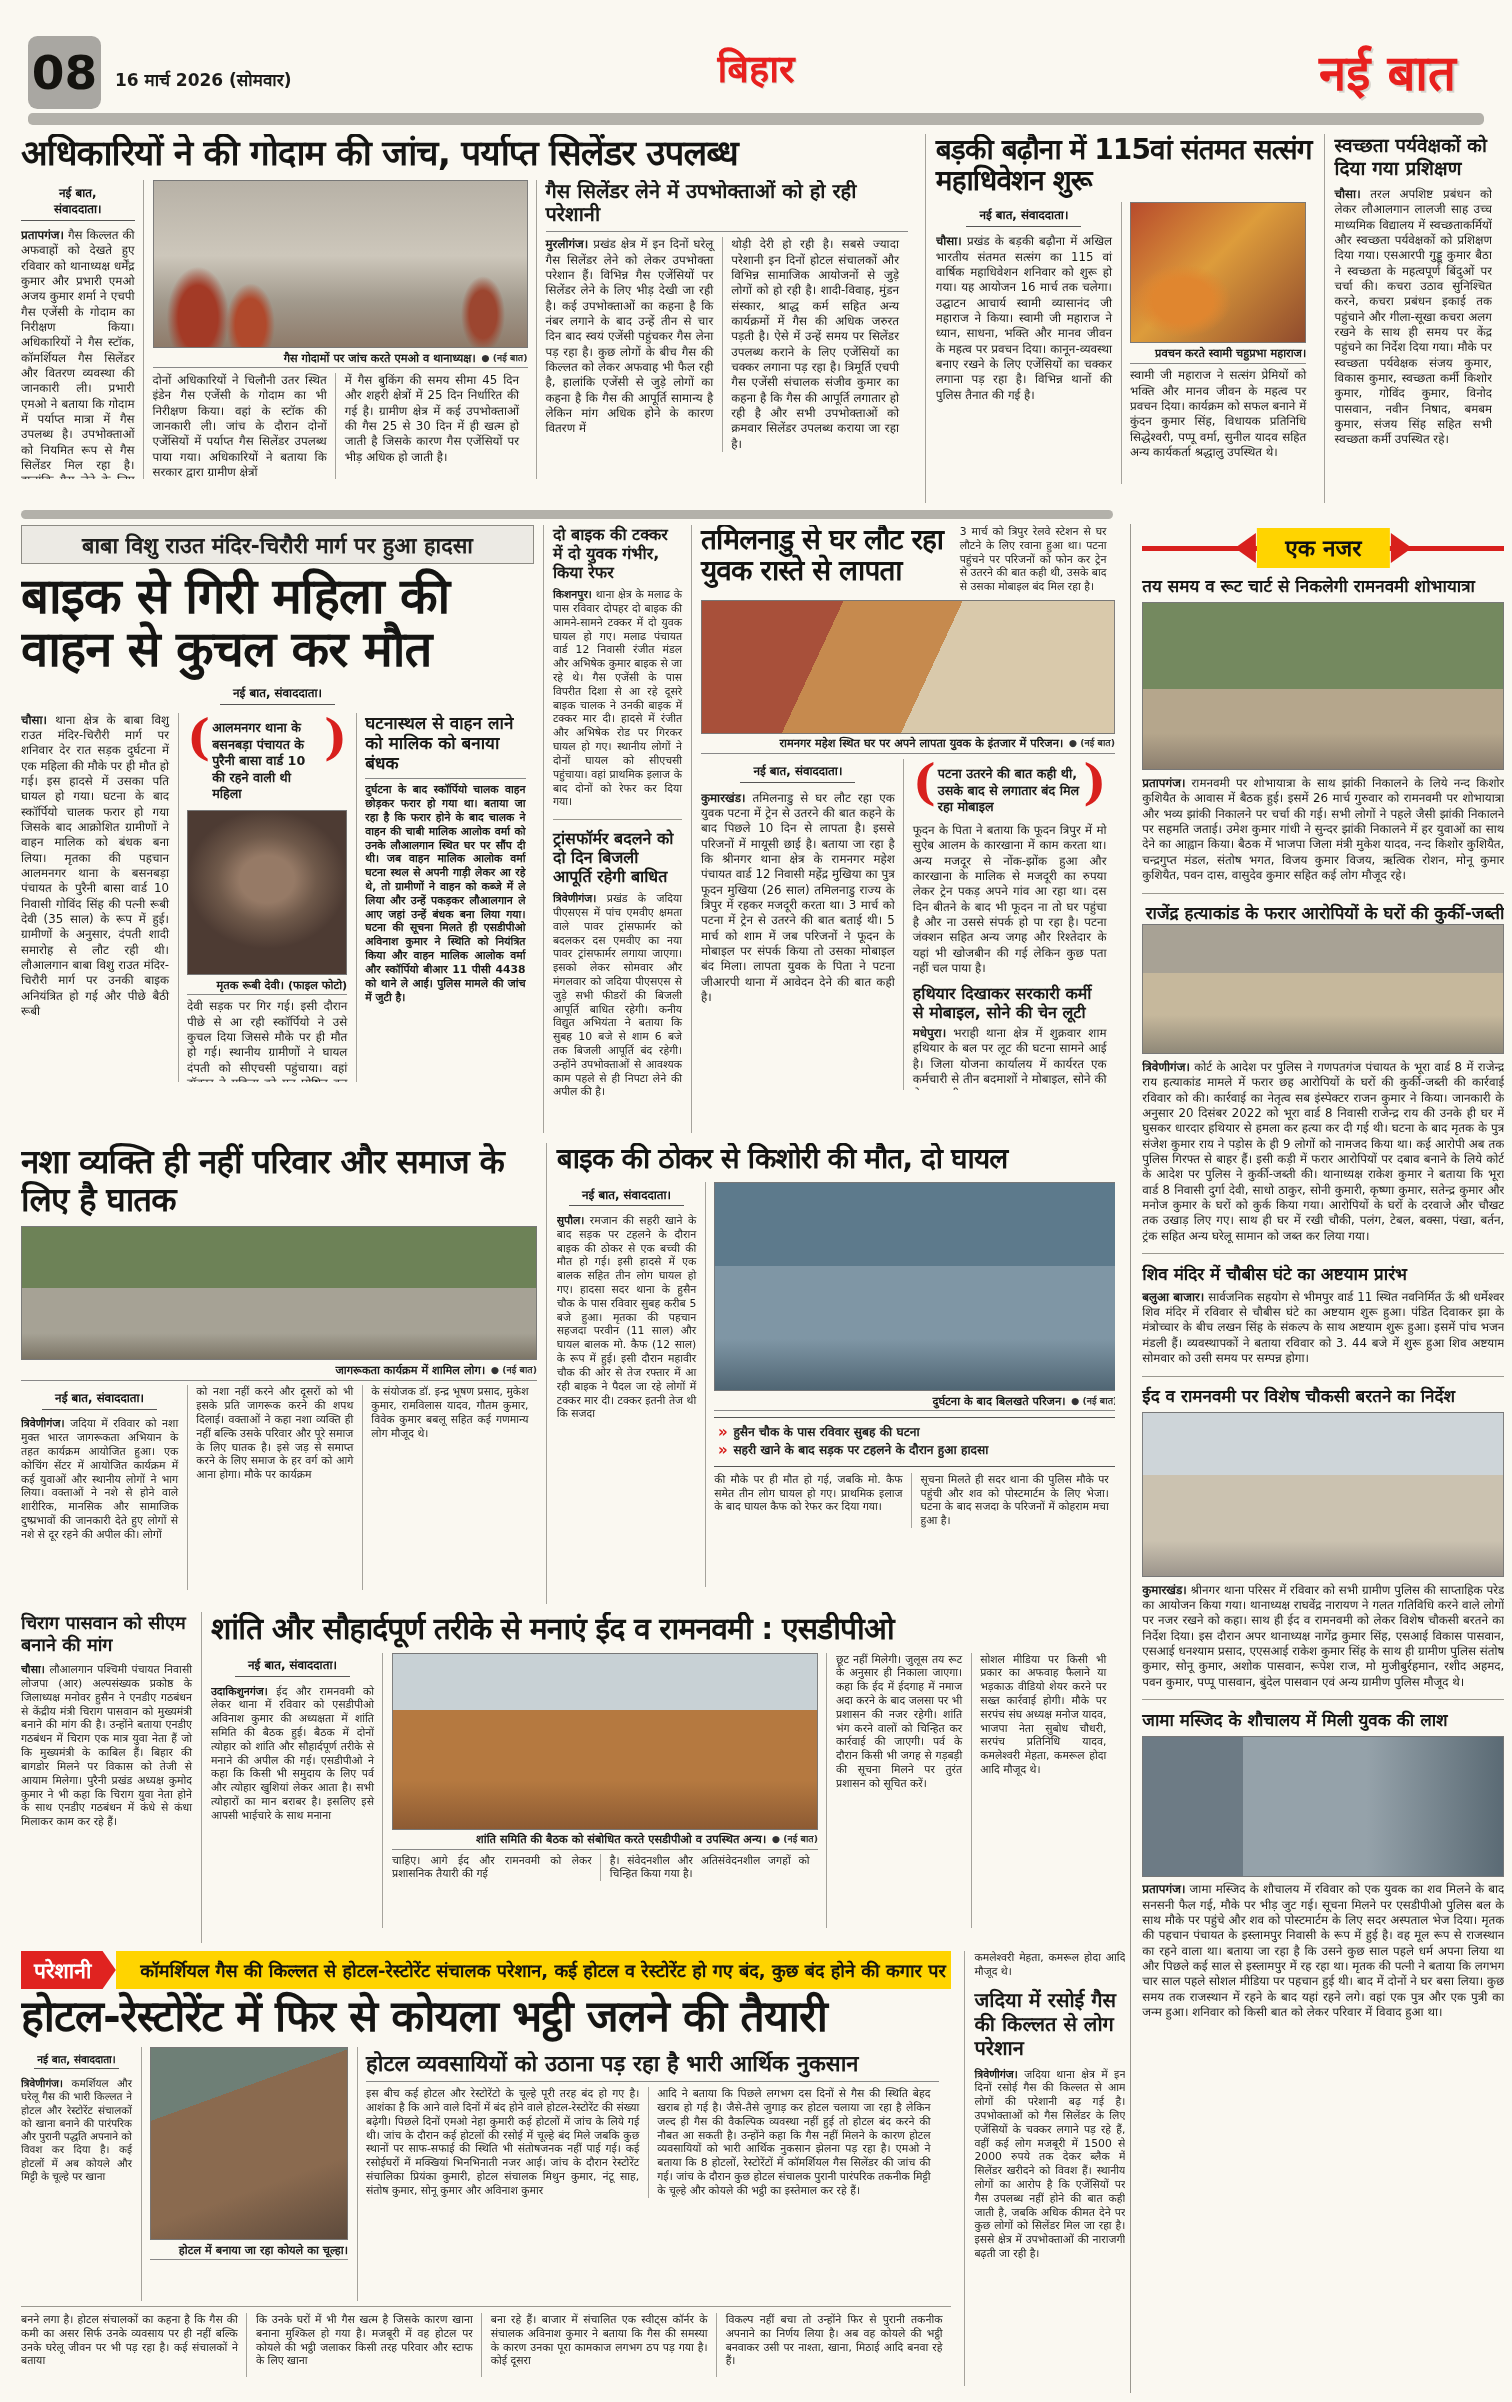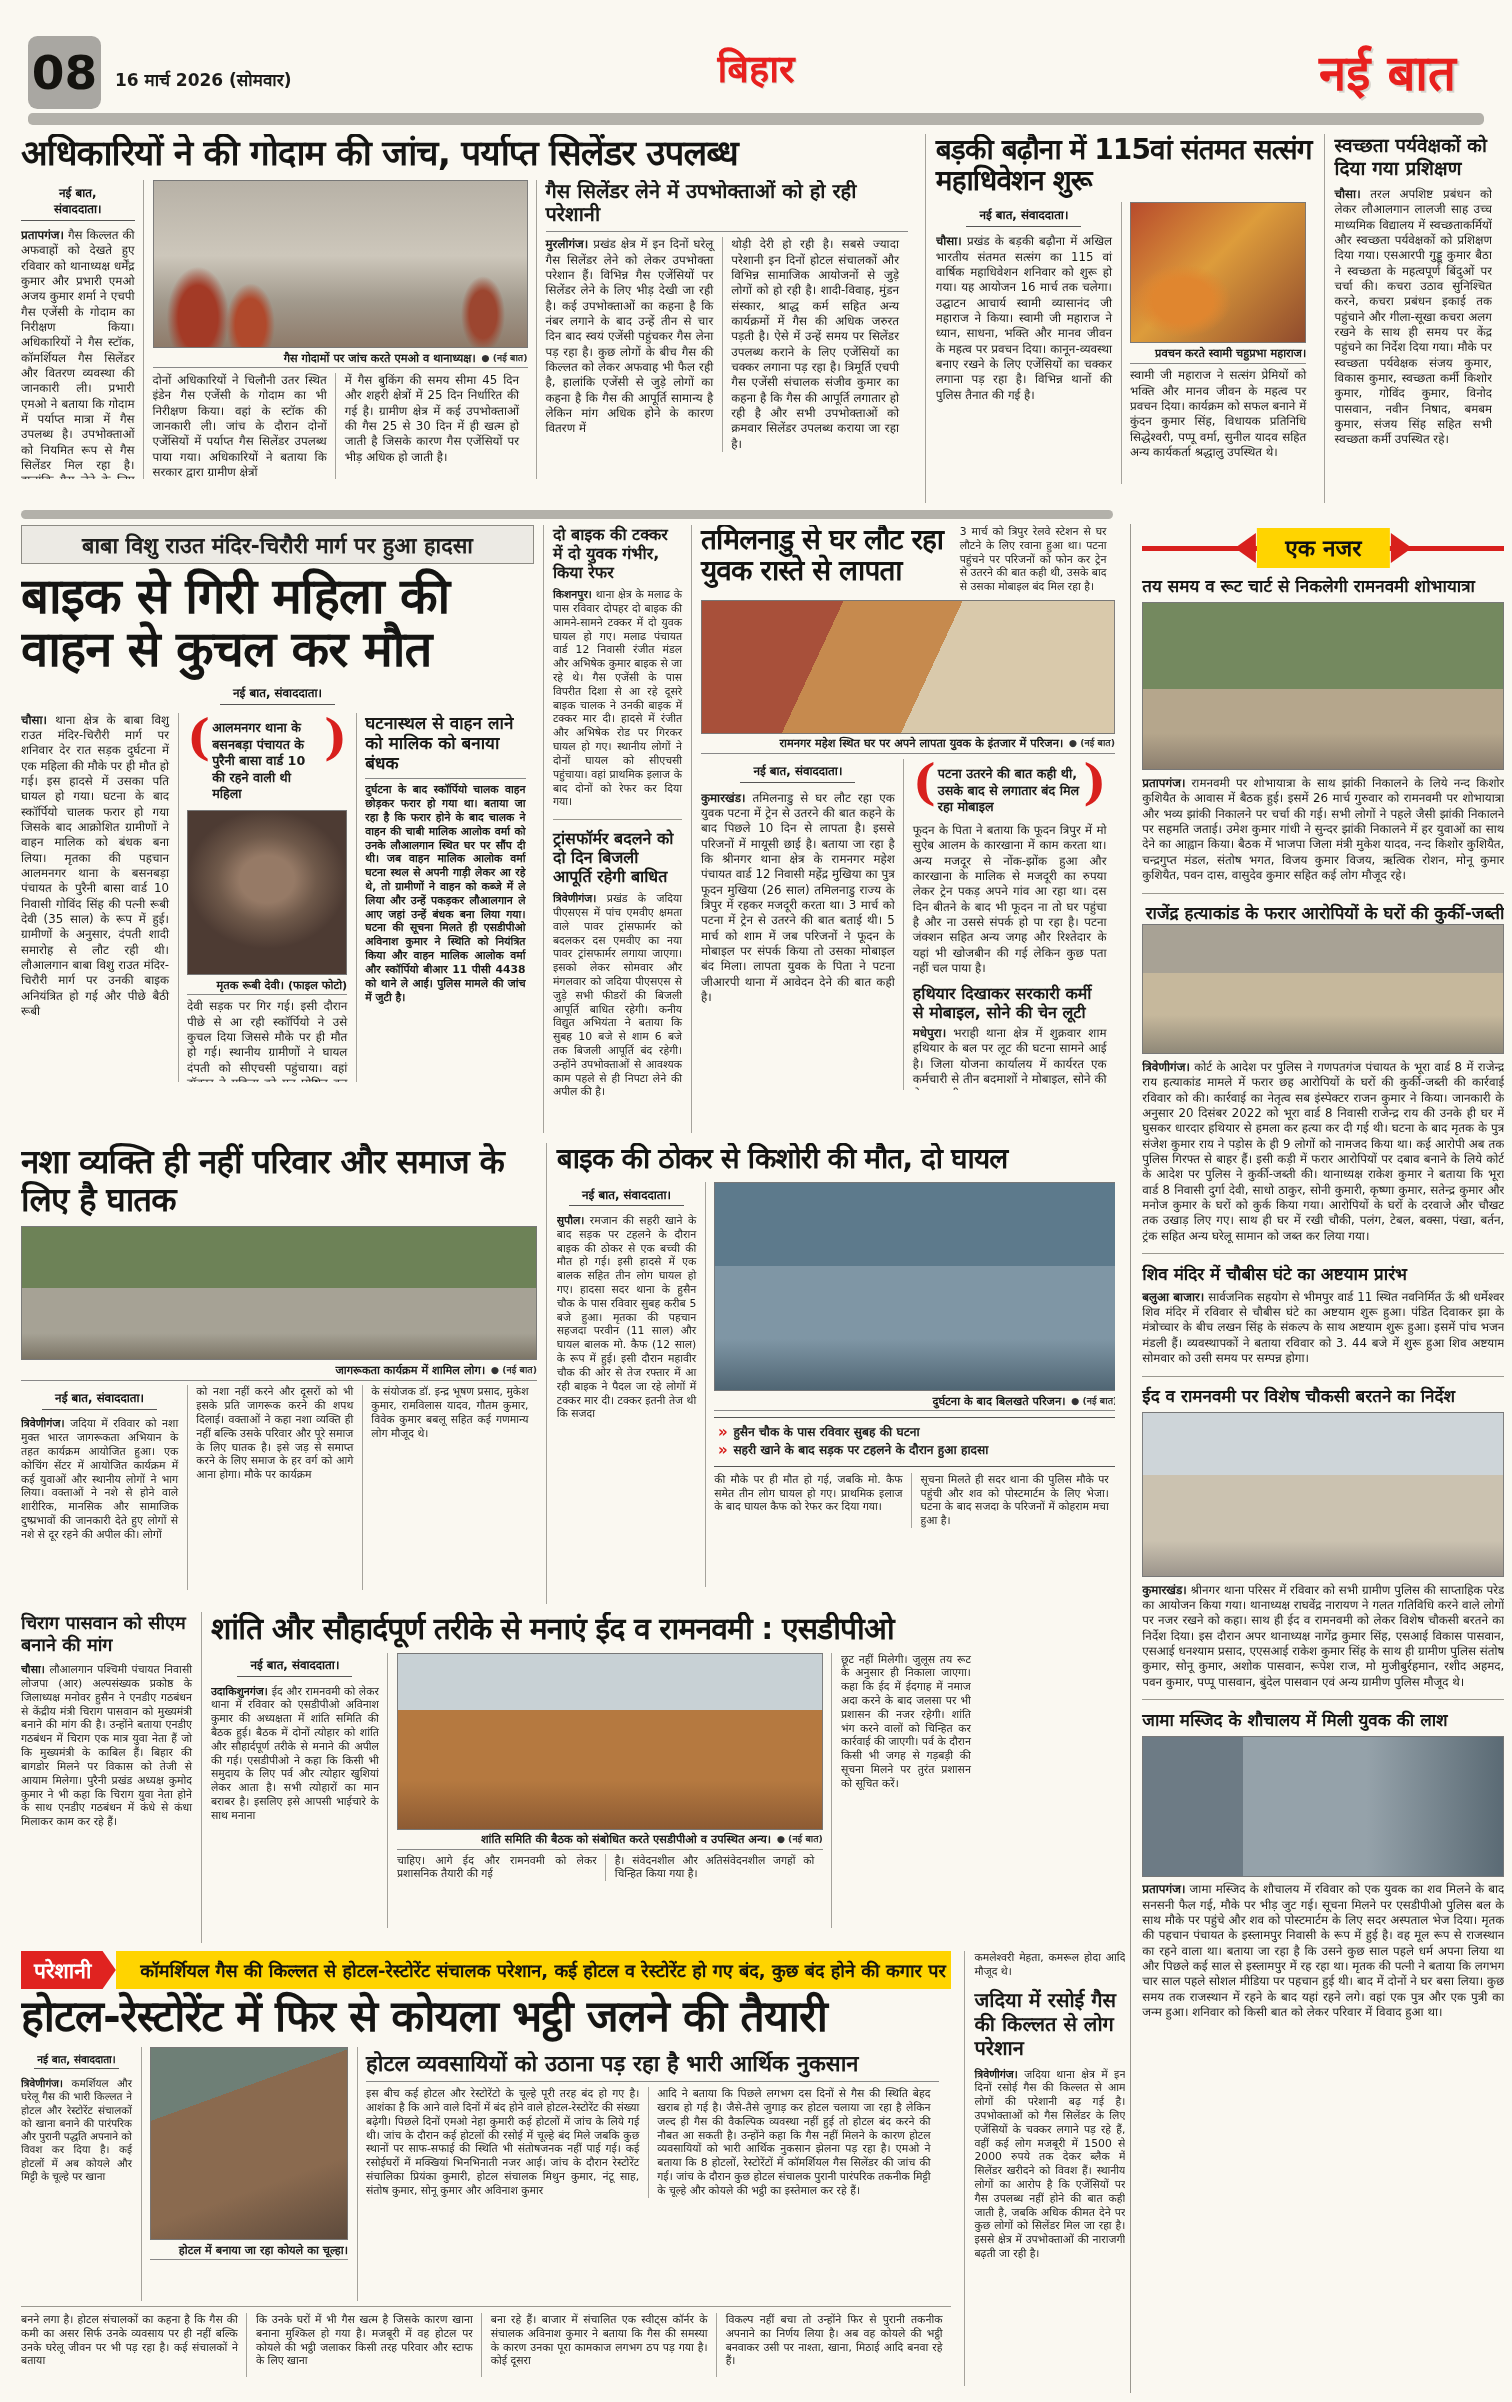--- a/index.html
+++ b/index.html
@@ -300,20 +300,23 @@
               <p class="body small">चाहिए। आगे ईद और रामनवमी को लेकर प्रशासनिक तैयारी की गई</p>
             </div>
           <div class="col" style="width:205px;">
               <p class="body small">है। संवेदनशील और अतिसंवेदनशील जगहों को चिन्हित किया गया है।</p>
             </div>
         </div>
       </div>
       <div class="col" style="width:130px;">
           <p class="body small">छूट नहीं मिलेगी। जुलूस तय रूट के अनुसार ही निकाला जाएगा। कहा कि ईद में ईदगाह में नमाज अदा करने के बाद जलसा पर भी प्रशासन की नजर रहेगी। शांति भंग करने वालों को चिन्हित कर कार्रवाई की जाएगी। पर्व के दौरान किसी भी जगह से गड़बड़ी की सूचना मिलने पर तुरंत प्रशासन को सूचित करें।</p>
         </div>
+      <div class="col" style="width:130px;">
+          <p class="body small">सोशल मीडिया पर किसी भी प्रकार का अफवाह फैलाने या भड़काऊ वीडियो शेयर करने पर सख्त कार्रवाई होगी। मौके पर सरपंच संघ अध्यक्ष मनोज यादव, भाजपा नेता सुबोध चौधरी, सरपंच प्रतिनिधि यादव, कमलेश्वरी मेहता, कमरूल होदा आदि मौजूद थे।</p>
+        </div>
     </div>
   </div>
 </div>
 
 <div id="sec5">
   <div class="kickbar">
     <div class="kick-label">परेशानी</div>
     <div class="kick-banner">कॉमर्शियल गैस की किल्लत से होटल-रेस्टोरेंट संचालक परेशान, कई होटल व रेस्टोरेंट हो गए बंद, कुछ बंद होने की कगार पर</div>
   </div>
   <div class="h-hero" style="font-size:43px;line-height:1.08;margin:3.8px 0 7.5px 0;">होटल-रेस्टोरेंट में फिर से कोयला भट्ठी जलने की तैयारी</div>

